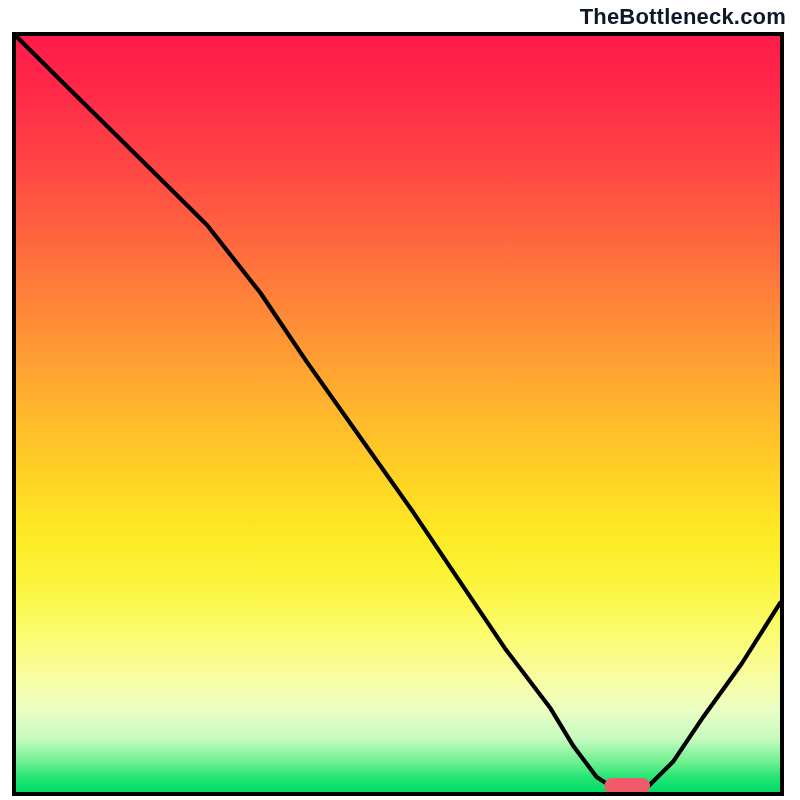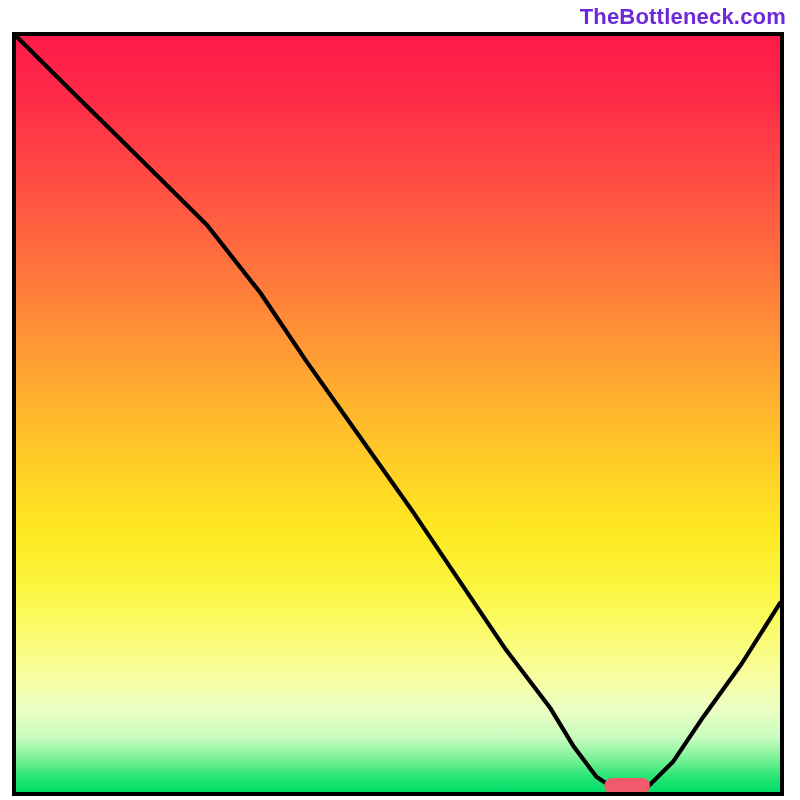--- a/index.html
+++ b/index.html
@@ -60,21 +60,21 @@
   .marker {
     fill: #f05a6a;
     stroke: none;
   }
   .watermark {
     position: absolute;
     top: 4px;
     right: 14px;
     font-size: 22px;
     font-weight: 600;
-    color: #6d28d9;
+    color: #0f172a;
     letter-spacing: 0.2px;
   }
 </style>
 </head>
 <body>
 
 <div class="watermark">TheBottleneck.com</div>
 
 <div class="frame">
   <div class="gradient"></div>

